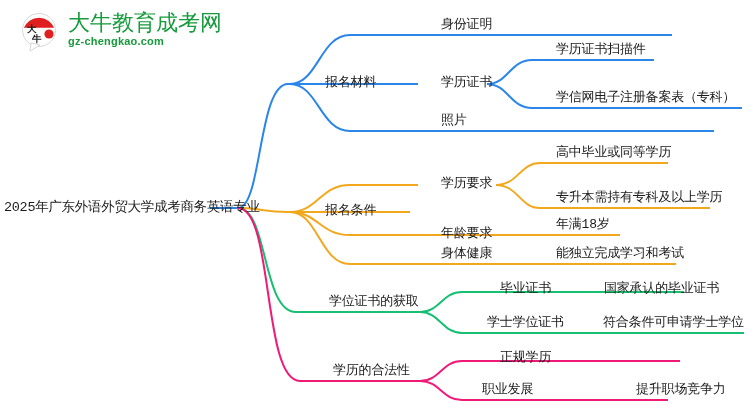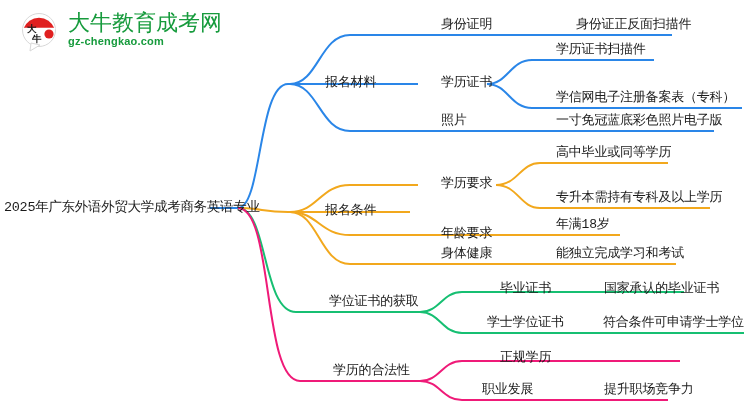--- a/index.html
+++ b/index.html
@@ -175,28 +175,26 @@
   <path d="M548 400 L 668 400" stroke="#ef1a78" stroke-width="2" fill="none"></path>
 </svg>
 
 <div id="labels">
 
   <div class="node root-node" style="left:4px; top:200px;">2025年广东外语外贸大学成考商务英语专业</div>
 
   <div class="node lvl1" style="left:325px; top:75px;">报名材料</div>
 
   <div class="node lvl2" style="left:441px; top:17px;">身份证明</div>
-  <div class="node lvl3" style="left:576px; top:17px;">身份证正反面扫描件</div>
 
   <div class="node lvl2" style="left:441px; top:75px;">学历证书</div>
   <div class="node lvl3" style="left:556px; top:42px;">学历证书扫描件</div>
   <div class="node lvl3" style="left:556px; top:90px;">学信网电子注册备案表（专科）</div>
 
   <div class="node lvl2" style="left:441px; top:113px;">照片</div>
-  <div class="node lvl3" style="left:556px; top:113px;">一寸免冠蓝底彩色照片电子版</div>
 
   <div class="node lvl1" style="left:325px; top:203px;">报名条件</div>
 
   <div class="node lvl2" style="left:441px; top:176px;">学历要求</div>
   <div class="node lvl3" style="left:556px; top:190px;">专升本需持有专科及以上学历</div>
   <div class="node lvl3" style="left:556px; top:145px;">高中毕业或同等学历</div>
 
   <div class="node lvl2" style="left:441px; top:226px;">年龄要求</div>
   <div class="node lvl3" style="left:556px; top:217px;">年满18岁</div>
 
@@ -209,15 +207,15 @@
   <div class="node lvl3" style="left:604px; top:281px;">国家承认的毕业证书</div>
 
   <div class="node lvl2" style="left:487px; top:315px;">学士学位证书</div>
   <div class="node lvl3" style="left:603px; top:315px;">符合条件可申请学士学位</div>
 
   <div class="node lvl1" style="left:333px; top:363px;">学历的合法性</div>
 
   <div class="node lvl2" style="left:500px; top:350px;">正规学历</div>
 
   <div class="node lvl2" style="left:482px; top:382px;">职业发展</div>
-  <div class="node lvl3" style="left:604px; top:382px;">提升职场竞争力</div>
+  <div class="node lvl3" style="left:636px; top:382px;">提升职场竞争力</div>
 
 </div>
 
 </body></html>

